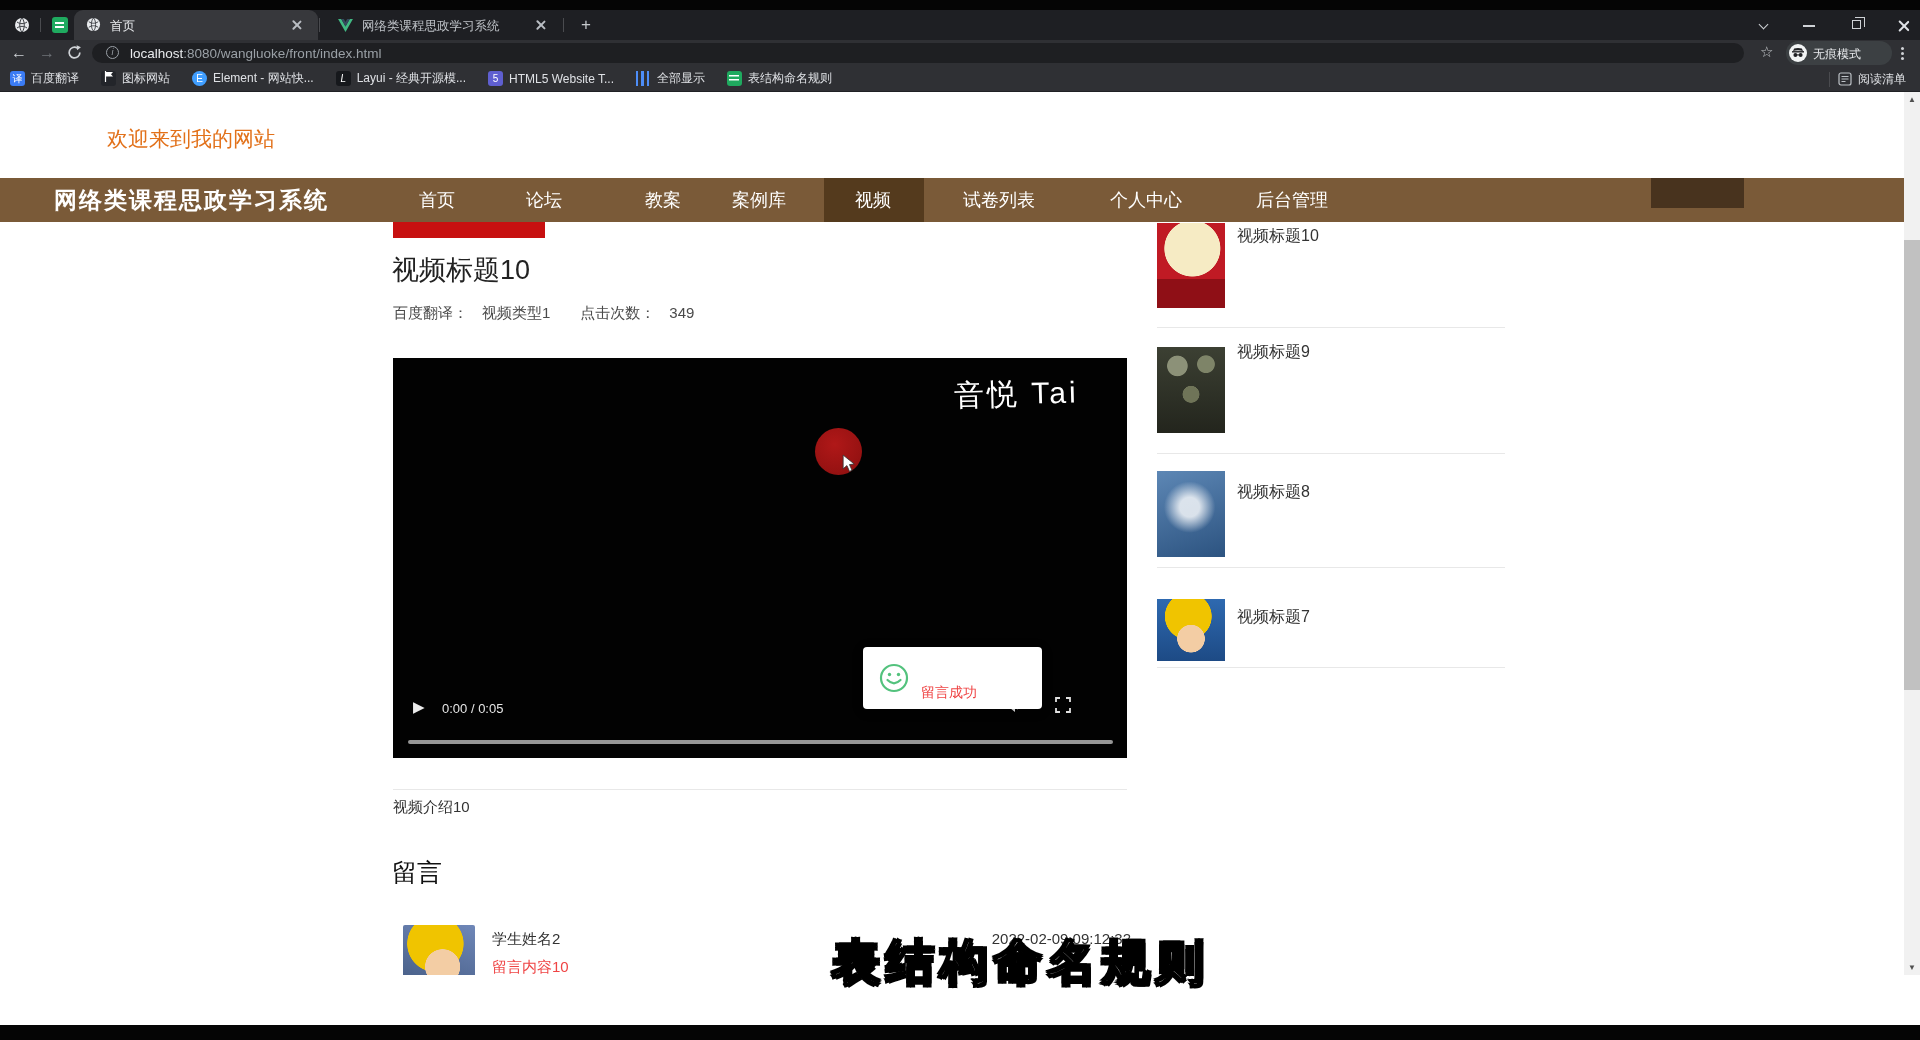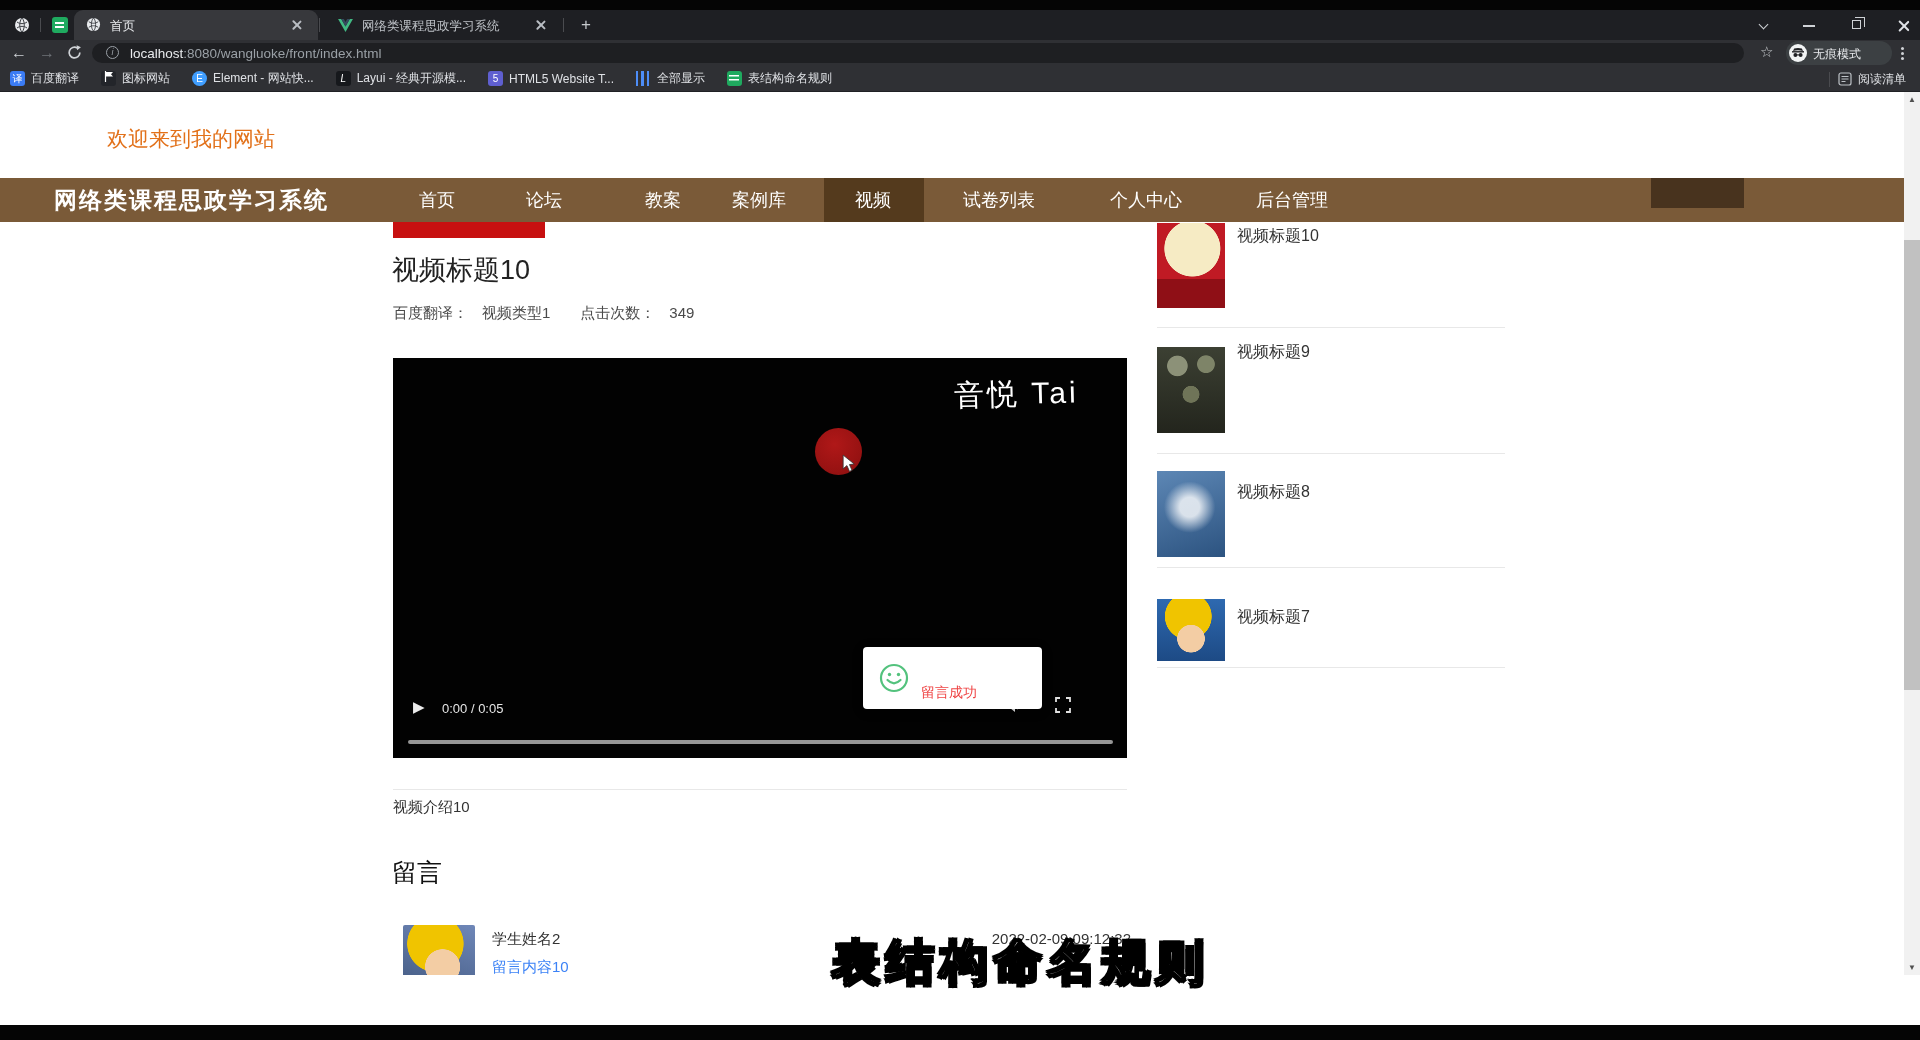--- a/index.html
+++ b/index.html
@@ -101,21 +101,21 @@
 
   .hsep { height:1px; background:#e8e8e8; }
   .sep-main { left:393px; top:697px; width:734px; }
   .vdesc { left:393px; top:706px; font-size:15px; color:#333; }
   .cm-head { left:392px; top:764px; font-size:25px; color:#111; }
   .avatar { left:403px; top:833px; width:72px; height:72px; border-radius:2px; background:
       radial-gradient(circle at 55% 58%, #f3cda4 0 30%, rgba(0,0,0,0) 31%),
       radial-gradient(circle at 45% 26%, #f0c400 0 42%, rgba(0,0,0,0) 43%),
       linear-gradient(200deg,#6f87b8,#41587f); }
   .cm-name { left:492px; top:838px; font-size:15px; color:#333; }
-  .cm-content { left:492px; top:866px; font-size:15px; color:#3b82f6; }
+  .cm-content { left:492px; top:866px; font-size:15px; color:#ef4444; }
   .cm-time { left:890px; top:838px; width:241px; text-align:right; font-size:15px; color:#333; }
 
   
   .thumb { left:1157px; width:68px; cursor:pointer; }
   .t1 { top:131px; height:85px; background:
       radial-gradient(circle at 52% 30%, #f6ebc4 0 40%, rgba(0,0,0,0) 41%),
       linear-gradient(180deg,#c01a24 0 66%, #8f0f16 66%); }
   .t2 { top:255px; height:86px; background:
       radial-gradient(circle at 30% 22%, #8c9178 0 12%, rgba(0,0,0,0) 13%),
       radial-gradient(circle at 72% 20%, #7e8468 0 10%, rgba(0,0,0,0) 11%),

